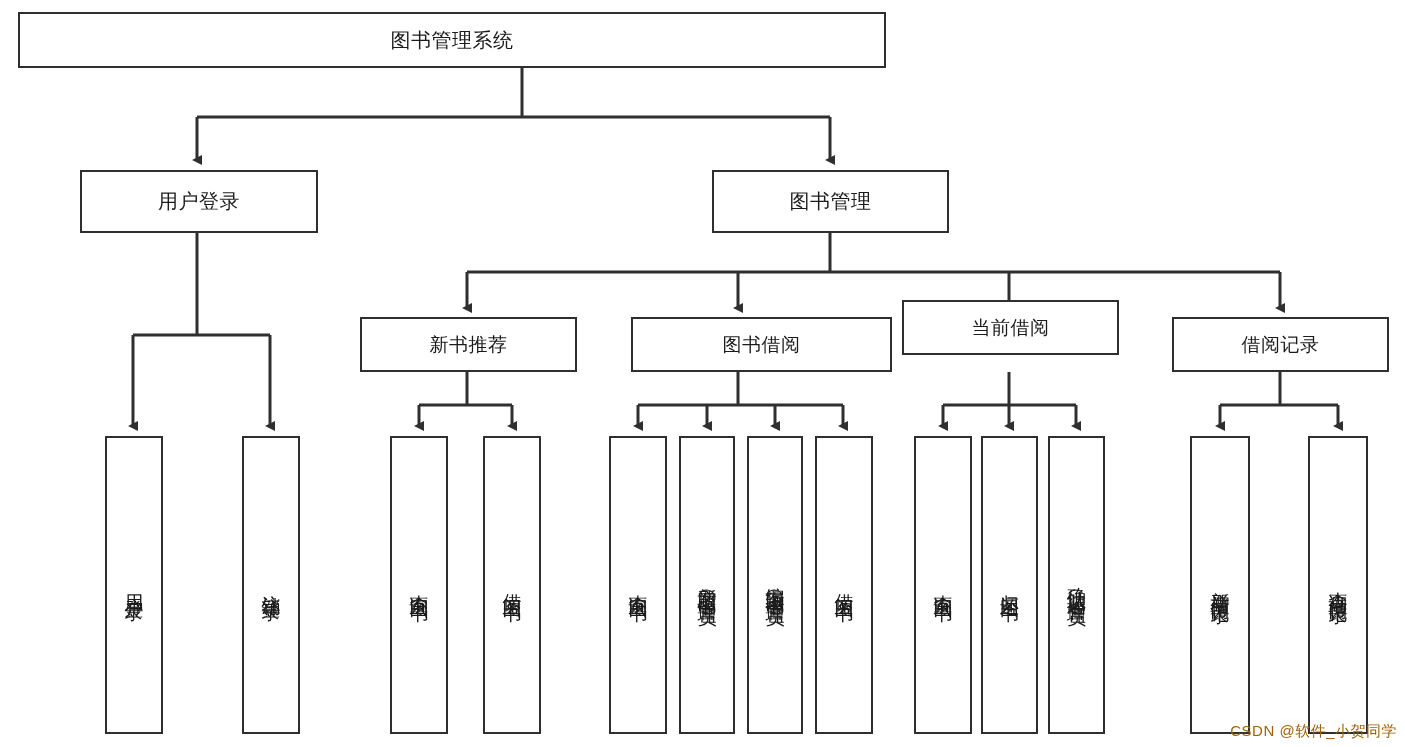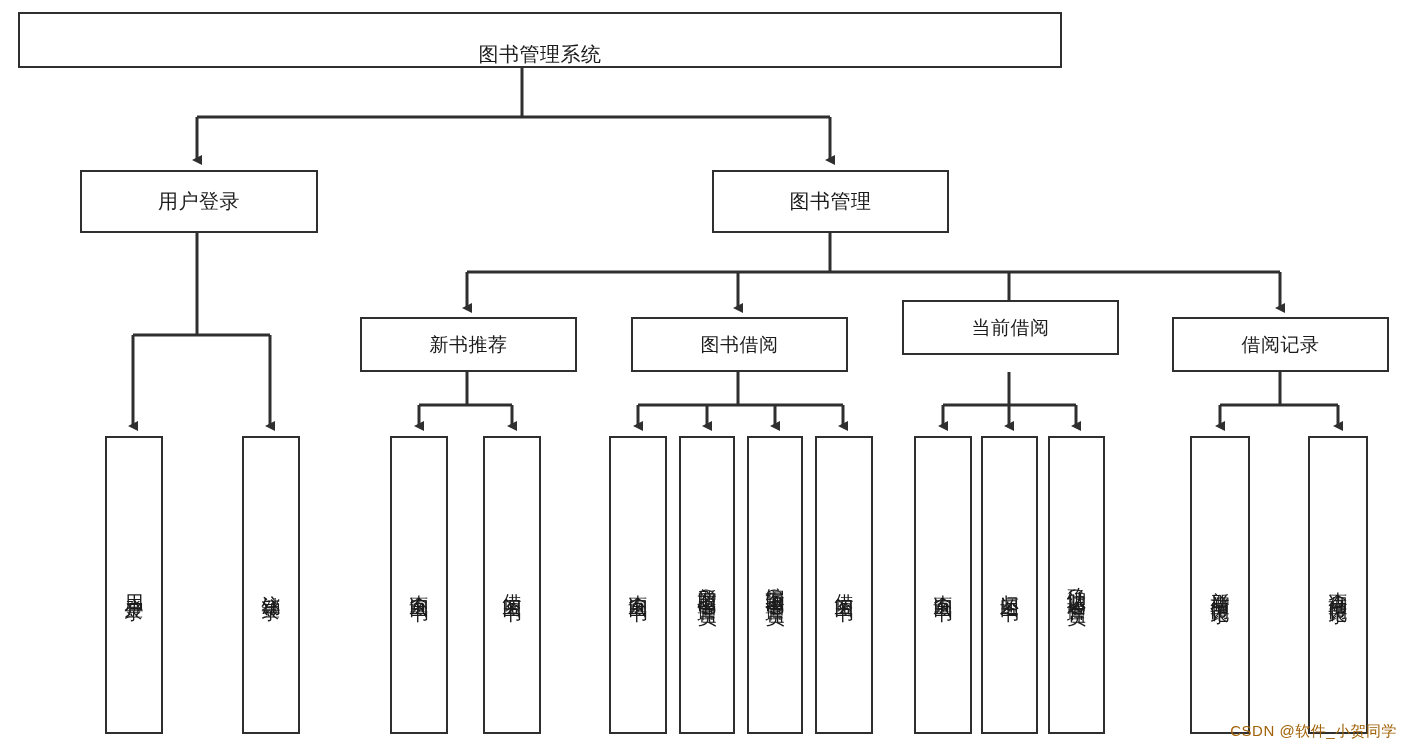--- a/index.html
+++ b/index.html
@@ -116,35 +116,35 @@
       <path d="M 1009 405 L 1009 426" marker-end="url(#arrow)"></path>
       <path d="M 1076 405 L 1076 426" marker-end="url(#arrow)"></path>
 
       <path d="M 1280 372 L 1280 405"></path>
       <path d="M 1220 405 L 1338 405"></path>
       <path d="M 1220 405 L 1220 426" marker-end="url(#arrow)"></path>
       <path d="M 1338 405 L 1338 426" marker-end="url(#arrow)"></path>
     </g>
   </svg>
 
-  <div class="node root" style="left:18px; top:12px; width:1044px; height:56px;align-items:flex-end;">
+  <div class="node root" style="left:18px; top:12px; width:868px; height:56px;">
     <span class="node-label">图书管理系统</span>
   </div>
 
   <div class="node level1" style="left:80px; top:170px; width:238px; height:63px;">
     <span class="node-label">用户登录</span>
   </div>
   <div class="node level1" style="left:712px; top:170px; width:237px; height:63px;text-align:center;">
     <span class="node-label">图书管理</span>
   </div>
 
   <div class="node level2" style="left:360px; top:317px; width:217px; height:55px;">
     <span class="node-label">新书推荐</span>
   </div>
-  <div class="node level2" style="left:631px; top:317px; width:217px; height:55px;">
+  <div class="node level2" style="left:631px; top:317px; width:261px; height:55px;">
     <span class="node-label">图书借阅</span>
   </div>
   <div class="node level2" style="left:902px; top:300px; width:217px; height:55px;">
     <span class="node-label">当前借阅</span>
   </div>
   <div class="node level2" style="left:1172px; top:317px; width:217px; height:55px;justify-content:center;">
     <span class="node-label">借阅记录</span>
   </div>
 
   <div class="node vertical" style="left:105px; top:436px; width:58px; height:298px;">

